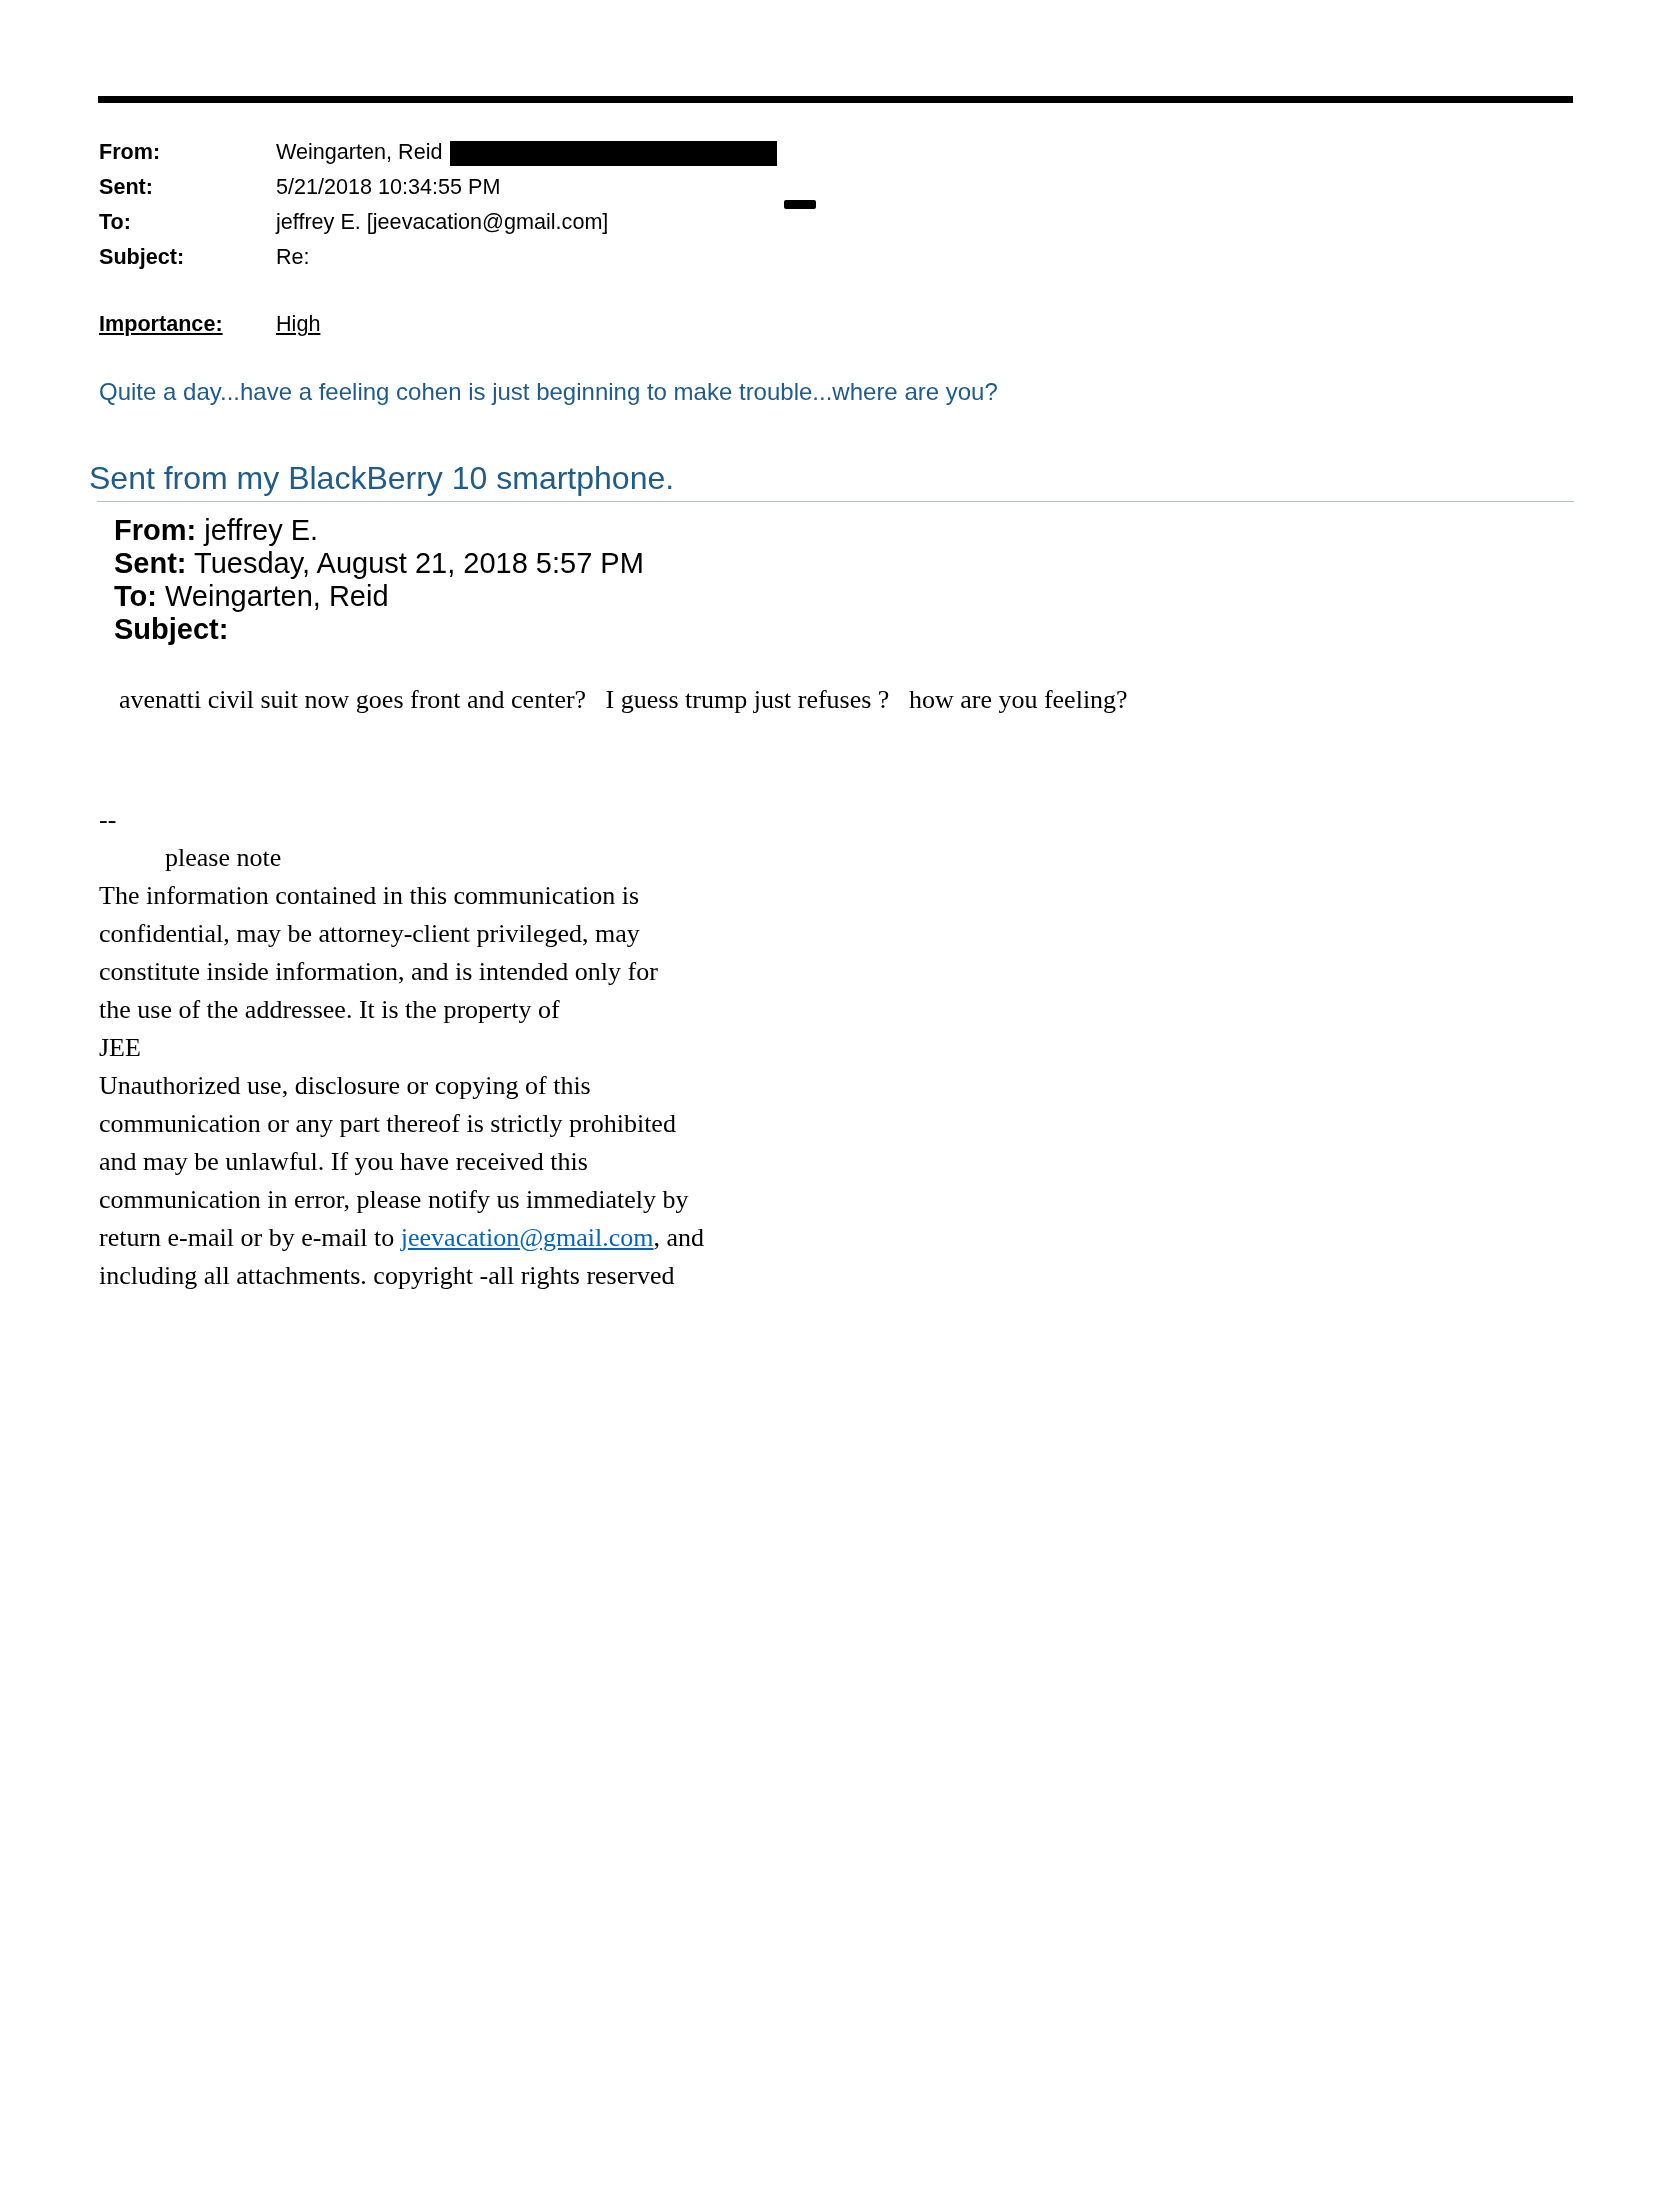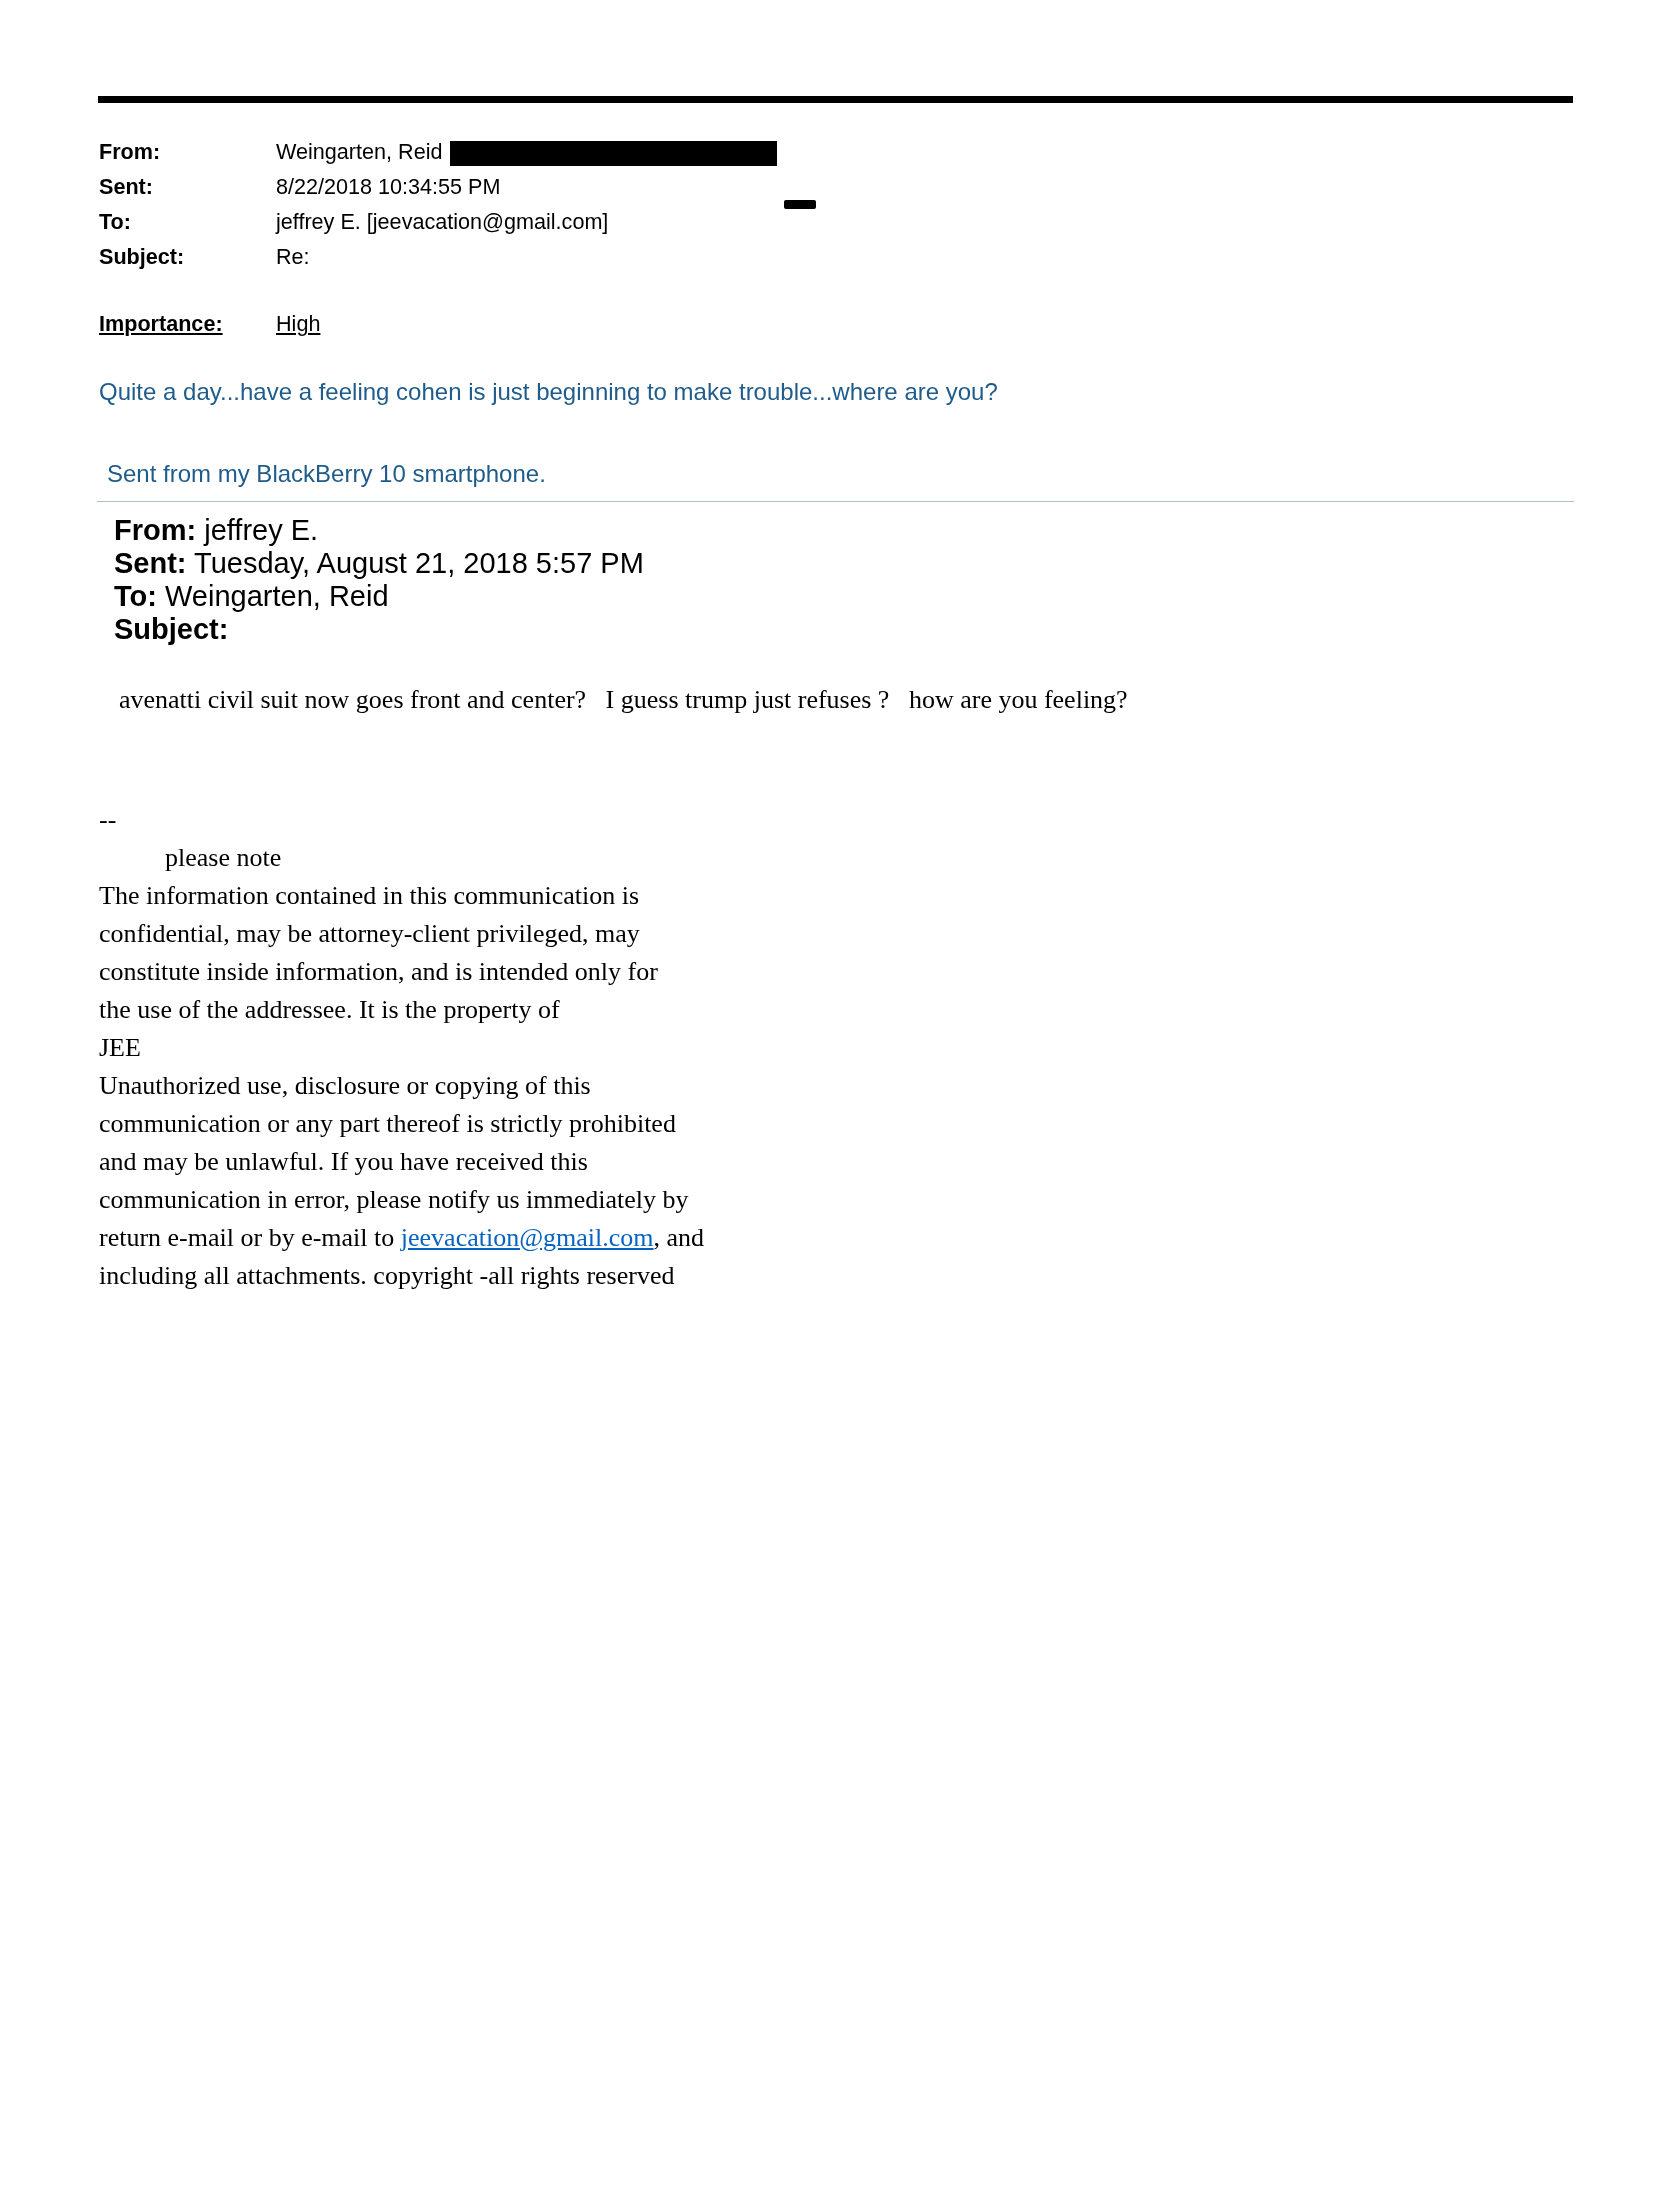--- a/index.html
+++ b/index.html
@@ -68,23 +68,23 @@
   .blue { color: #1F5C8B; }
   .msg {
     position: absolute;
     left: 99px;
     top: 378px;
     font-size: 24px;
     text-align: center;
   }
   .sig {
     position: absolute;
-    left: 107px;
+    left: 89px;
     top: 460px;
-    font-size: 24px;
+    font-size: 32px;
   }
   .divider {
     position: absolute;
     left: 97px;
     top: 501px;
     width: 1477px;
     height: 1.3px;
     background: #aebfd0;
   }
   
@@ -136,21 +136,21 @@
 
   <div class="top-rule"></div>
 
   <div class="hdr">
     <div class="hdr-row">
       <span class="hdr-label">From:</span>
       <span class="hdr-value"><span>Weingarten, Reid</span><span class="redaction-bar"></span></span>
     </div>
     <div class="hdr-row">
       <span class="hdr-label">Sent:</span>
-      <span class="hdr-value">8/22/2018 10:34:55 PM</span>
+      <span class="hdr-value">5/21/2018 10:34:55 PM</span>
     </div>
     <div class="hdr-row">
       <span class="hdr-label">To:</span>
       <span class="hdr-value">jeffrey E. [jeevacation@gmail.com]</span>
     </div>
     <div class="hdr-row">
       <span class="hdr-label">Subject:</span>
       <span class="hdr-value">Re:</span>
     </div>
   </div>

